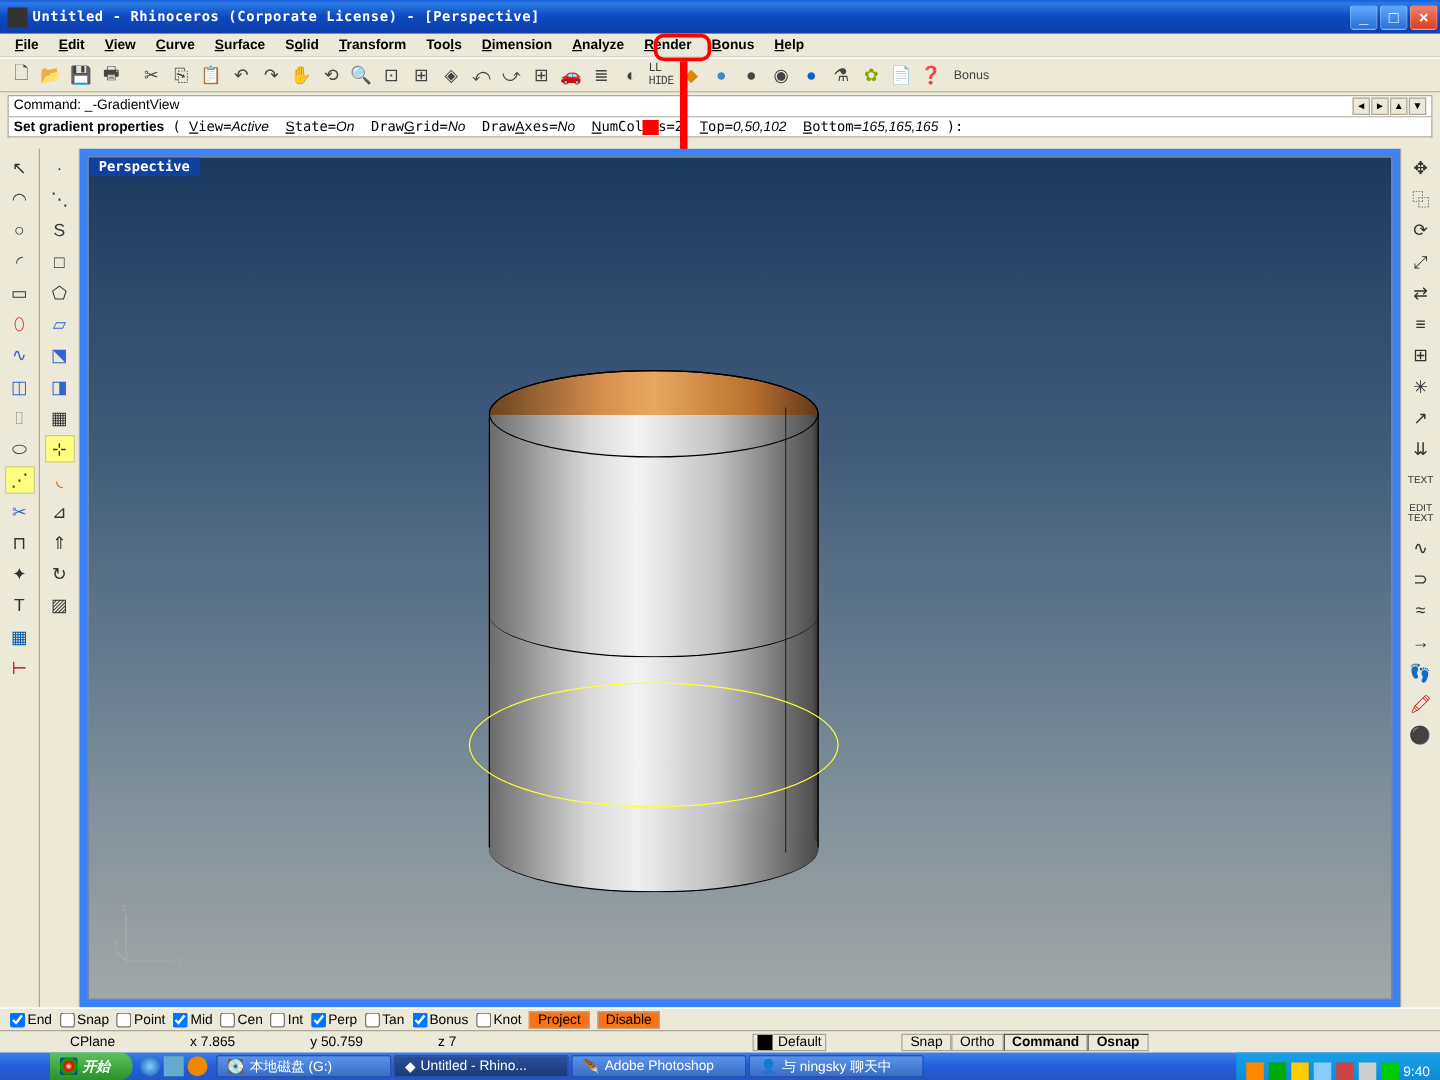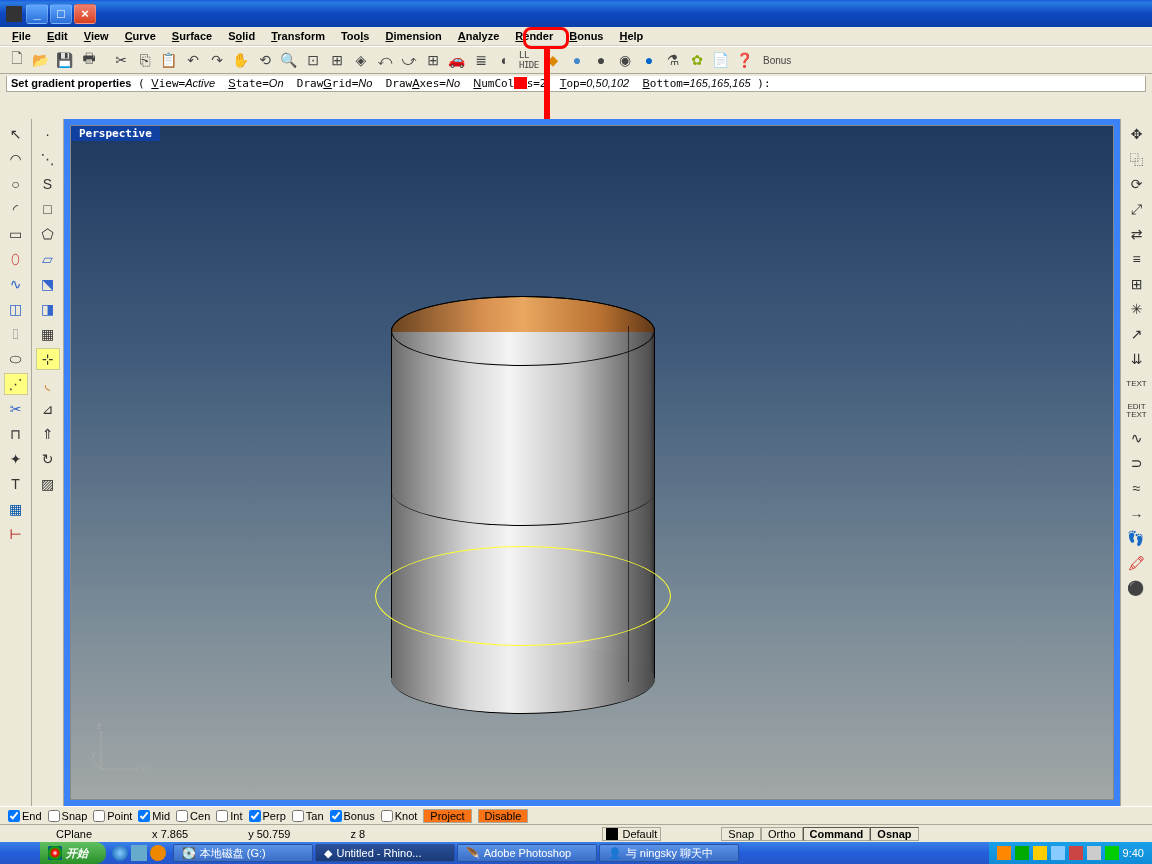--- a/index.html
+++ b/index.html
@@ -72,28 +72,29 @@
 .status .flex{flex:1;}
 
 
 .taskbar { position:absolute; bottom:0; left:0; right:0; height:22px; background:linear-gradient(to bottom,#3a81e8 0%,#245edb 50%,#2456c8 100%); display:flex; align-items:center;padding-left:40px;}
 .startbtn { height:22px; padding:0 18px 0 8px; background:linear-gradient(to bottom,#5fc060,#2a9028); color:#fff; font-weight:bold; font-style:italic; display:flex; align-items:center; border-radius:0 10px 10px 0; font-family:"SimHei";}
 .startbtn::before{content:"";width:14px;height:14px;background:radial-gradient(circle,#fff,#f00 30%,#0a0 60%,#00f);border-radius:2px;margin-right:4px;}
 .ql { display:flex; gap:3px; padding:0 6px;}
 .ql span{width:16px;height:16px;display:inline-block;}
 .taskbtn { height:18px; margin:2px 1px; padding:0 8px; background:linear-gradient(#5a93e8,#3a6ec8); color:#fff; border-radius:2px; display:flex; align-items:center; gap:4px; min-width:140px; font-size:11px;border:1px solid #2a50a0;}
 .taskbtn.active{background:linear-gradient(#2a5098,#1a3a78);}
-.tray { margin-left:auto; height:22px; background:linear-gradient(#18a0e8,#0f8cd8); display:flex; align-items:center; padding:0 8px; gap:4px; color:#fff;}
+.tray { margin-left:auto; height:22px; background:linear-gradient(#18a0e8,#0f8cd8); display:flex; align-items:flex-end; padding:0 8px; gap:4px; color:#fff;}
 .tray span.ic{width:14px;height:14px;display:inline-block;}
 </style>
 </head>
 <body>
 
 <div class="titlebar">
   <span class="appicon"></span>
+  <span class="title">Untitled - Rhinoceros (Corporate License) - [Perspective]</span>
   <div class="winbtns">
     <div class="winbtn min">_</div>
     <div class="winbtn max">□</div>
     <div class="winbtn close">×</div>
   </div>
 </div>
 
 <div class="menubar">
   <span><u>F</u>ile</span>
   <span><u>E</u>dit</span>
@@ -145,20 +146,26 @@
   <div class="tbtn">◉</div>
   <div class="tbtn" style="color:#06c">●</div>
   <div class="tbtn">⚗</div>
   <div class="tbtn" style="color:#8a0">✿</div>
   <div class="tbtn">📄</div>
   <div class="tbtn">❓</div>
   <div class="tbtn" style="width:auto;padding:0 4px;font-size:10px">Bonus</div>
 </div>
 
 <div class="cmdarea">
+  <div class="cmdhistory">
+    <span>Command: _-GradientView</span>
+    <span class="scrollbtns">
+      <span>◄</span><span>►</span><span>▲</span><span>▼</span>
+    </span>
+  </div>
   <div class="cmdprompt">
     <b>Set gradient properties</b> ( <u>V</u>iew=<i>Active</i>&nbsp; <u>S</u>tate=<i>On</i>&nbsp; Draw<u>G</u>rid=<i>No</i>&nbsp; Draw<u>A</u>xes=<i>No</i>&nbsp; <u>N</u>umCol<span style="background:red;color:red">__</span>s=2&nbsp; <u>T</u>op=<i>0,50,102</i>&nbsp; <u>B</u>ottom=<i>165,165,165</i> ):
     
   </div>
 </div>
 
 <div class="mainarea">
 
   <div class="lefttb">
     <div class="ltb">↖</div>
@@ -294,21 +301,21 @@
       <span>Knot</span>
     </label>
   <span class="btn">Project</span>
   <span class="btn">Disable</span>
 </div>
 
 <div class="status">
   <span class="cell">CPlane</span>
   <span class="cell">x 7.865</span>
   <span class="cell">y 50.759</span>
-  <span class="cell">z 8</span>
+  <span class="cell">z 7</span>
   <span class="flex"></span>
   <span class="layerbox">
       <span style="width:12px;height:12px;background:#000;margin-right:4px;"></span>
       <span>Default</span>
     </span>
   <span style="width:60px"></span>
   <span class="pane">Snap</span>
   <span class="pane">Ortho</span>
   <span class="pane active">Command</span>
   <span class="pane active">Osnap</span>

